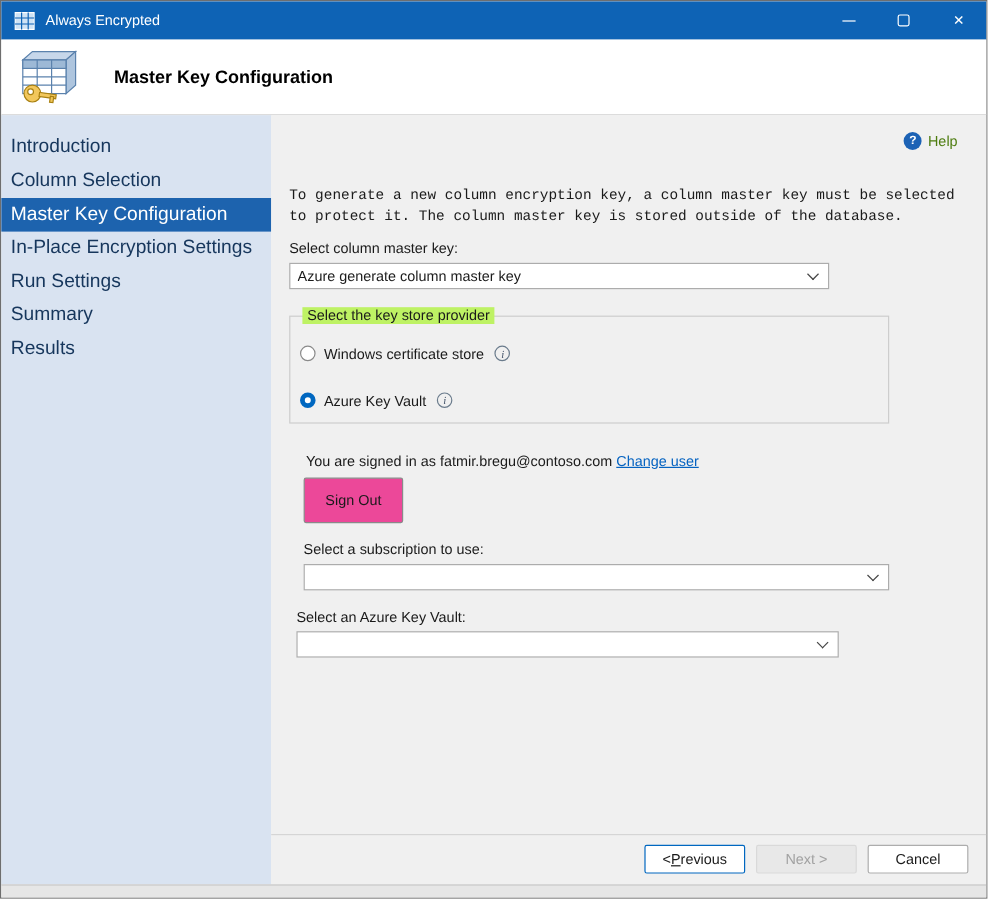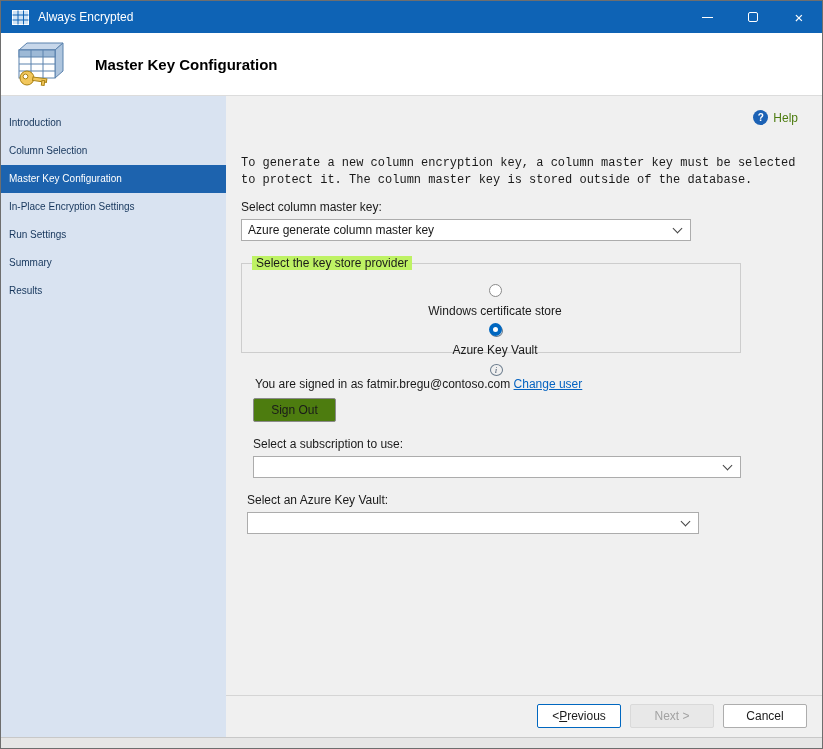--- a/index.html
+++ b/index.html
@@ -17,21 +17,21 @@
   .min-glyph { width:11px; height:1px; background:#fff; display:block; }
   .max-glyph { width:10px; height:10px; border:1px solid #fff; border-radius:2px; display:block; }
   .close-glyph { color:#fff; font-size:15px; line-height:1; }
   
   .header { flex:0 0 63px; background:#fff; border-bottom:1px solid #dcdcdc; display:flex; align-items:center; }
   .header-icon { margin-left:10px; display:block; }
   .page-title { margin-left:26px; font-size:15px; font-weight:bold; color:#000; }
   
   .body { flex:1 1 auto; display:flex; min-height:0; }
   .sidebar { flex:0 0 225px; background:#d9e3f1; padding-top:13px; }
-  .nav-item { height:28px; line-height:28px; padding-left:8px; font-size:10px; color:#16365c; cursor:pointer; white-space:nowrap; }
+  .nav-item { height:28px; line-height:28px; padding-left:8px; font-size:16px; color:#16365c; cursor:pointer; white-space:nowrap; }
   .nav-item.selected { background:#1d63ae; color:#ffffff; }
   .main { flex:1 1 auto; display:flex; flex-direction:column; background:#f0f0f0; min-width:0; }
   .content { flex:1 1 auto; padding:14px 20px 0 15px; }
   
   .help-row { display:flex; justify-content:flex-end; height:15px; }
   .help-link { display:flex; align-items:center; gap:5px; cursor:pointer; margin-right:4px; }
   .help-icon { width:15px; height:15px; border-radius:50%; background:#1c62b5; color:#fff; font-size:10px; font-weight:bold;
                display:flex; align-items:center; justify-content:center; }
   .help-label { font-size:12px; color:#4d7c0f; }
   
@@ -40,32 +40,32 @@
   .combo { height:22px; background:#fff; border:1px solid #acacac; display:flex; align-items:center;
            font-size:12px; color:#1a1a1a; padding-left:6px; cursor:pointer; }
   .combo-value { flex:1 1 auto; white-space:nowrap; overflow:hidden; }
   .chevron-down { width:7px; height:7px; border-right:1px solid #444; border-bottom:1px solid #444;
                   transform:rotate(45deg); margin:-3px 9px 0 4px; flex:0 0 auto; }
   .combo-master { width:450px; margin-top:5px; }
   
   .groupbox { width:500px; height:90px; border:1px solid #cdcdcd; margin-top:22px; position:relative;
               padding:20px 0 0 8px; }
   .groupbox-title { position:absolute; top:-8px; left:10px; background:#bef264; padding:0 4px; font-size:12px; color:#1a1a1a; }
-  .radio-row { display:flex; align-items:center; gap:7px; height:22px; cursor:pointer;flex-direction:column; }
+  .radio-row { display:flex; align-items:center; gap:7px; height:22px; cursor:pointer; }
   .radio-row + .radio-row { margin-top:17px; }
   .radio { width:13px; height:13px; border-radius:50%; border:1px solid #8a8a8a; background:#fff; flex:0 0 auto; }
   .radio.checked { border:4px solid #0067c0; }
   .radio-label { font-size:12px; color:#1a1a1a; }
   .info-icon { width:13px; height:13px; border-radius:50%; border:1px solid #6a7b8c; color:#44546a;
                font-size:9px; font-style:italic; font-family:"Liberation Serif", serif;
                display:inline-flex; align-items:center; justify-content:center; margin-left:2px; cursor:pointer; }
   
   .signin-line { margin:24px 0 0 14px; font-size:12px; color:#1a1a1a; }
   .link { color:#0563c1; text-decoration:underline; cursor:pointer; }
-  .signout-btn { margin:7px 0 0 12px; width:83px; height:24px; background:#4d7c0f; border:1px solid #8a8a8a;
+  .signout-btn { margin:7px 0 0 12px; width:83px; height:38px; background:#ec4899; border:1px solid #8a8a8a;
                  border-radius:2px; font-size:12px; color:#1a1a1a; display:flex; align-items:center; justify-content:center; cursor:pointer; }
   .sub-label { margin:15px 0 0 12px; }
   .combo-subscription { width:488px; margin:5px 0 0 12px; }
   .vault-label { margin:15px 0 0 6px; }
   .combo-vault { width:452px; margin:5px 0 0 6px; }
   
   .footer { flex:0 0 auto; border-top:1px solid #d5d5d5; padding:8px 15px 9px 0; display:flex;
             justify-content:flex-end; gap:9px; }
   .btn { min-width:84px; height:24px; font-size:12px; border-radius:2px; display:flex; align-items:center;
          justify-content:center; cursor:pointer; }

